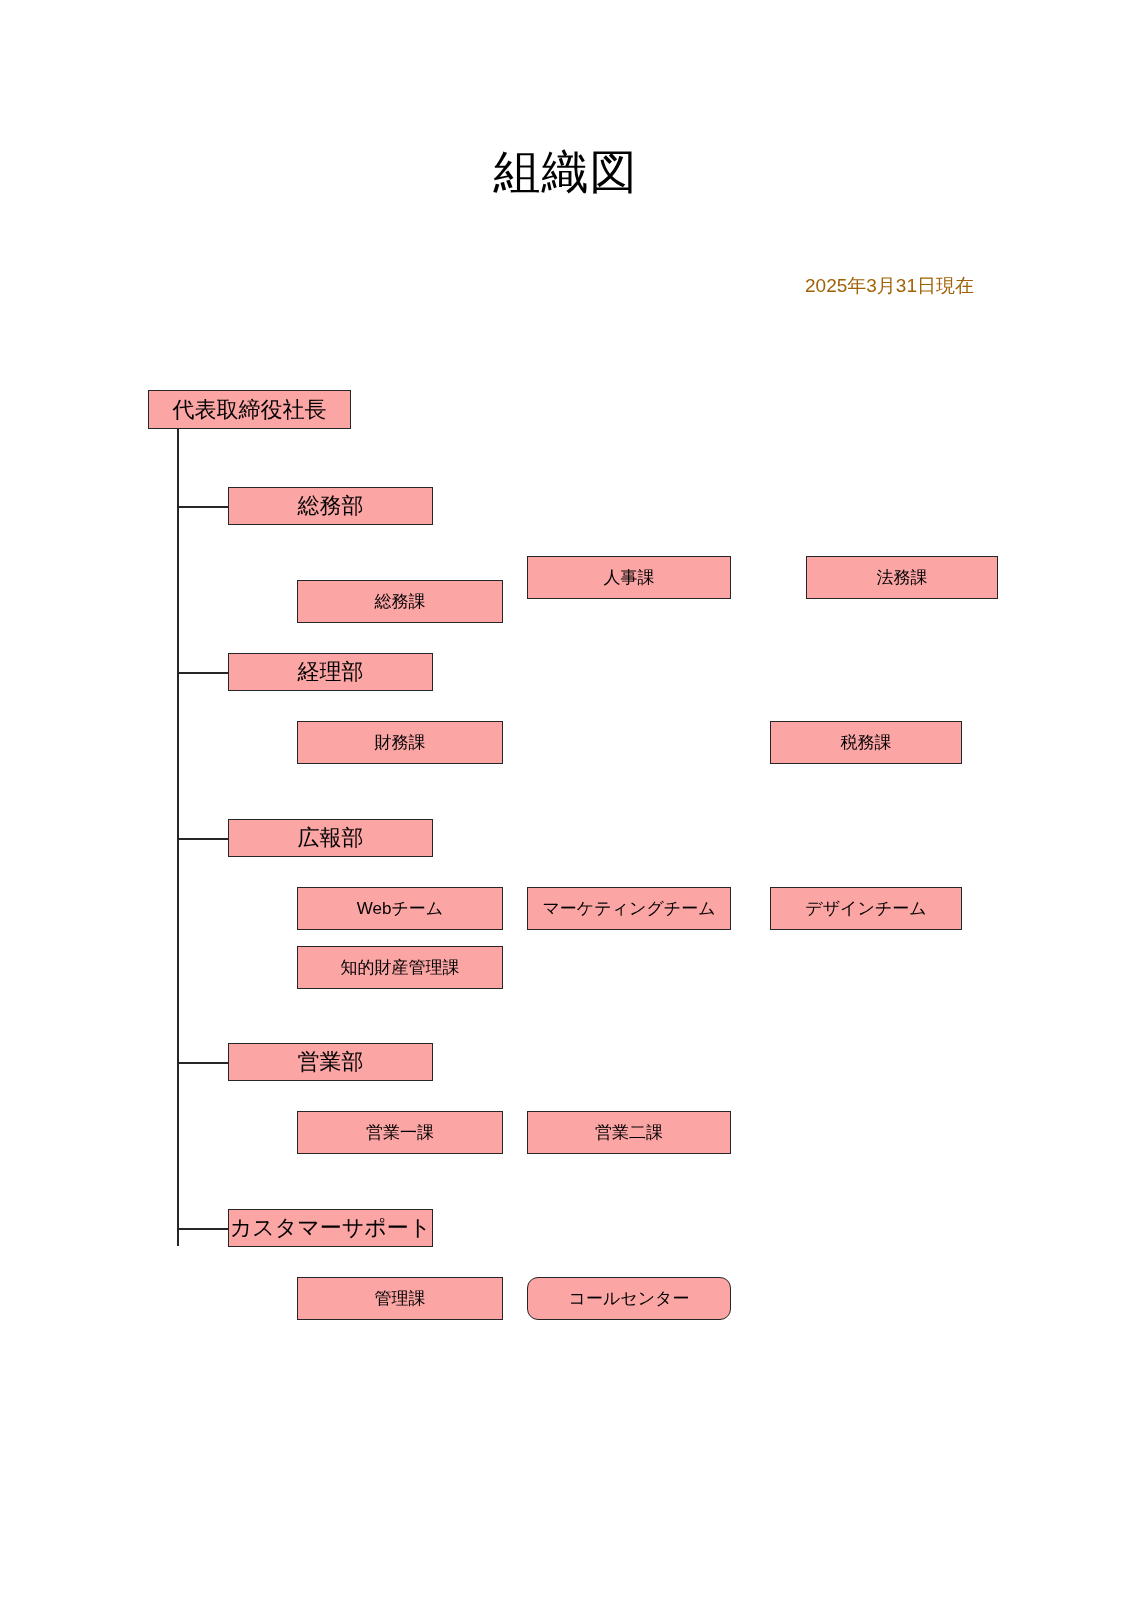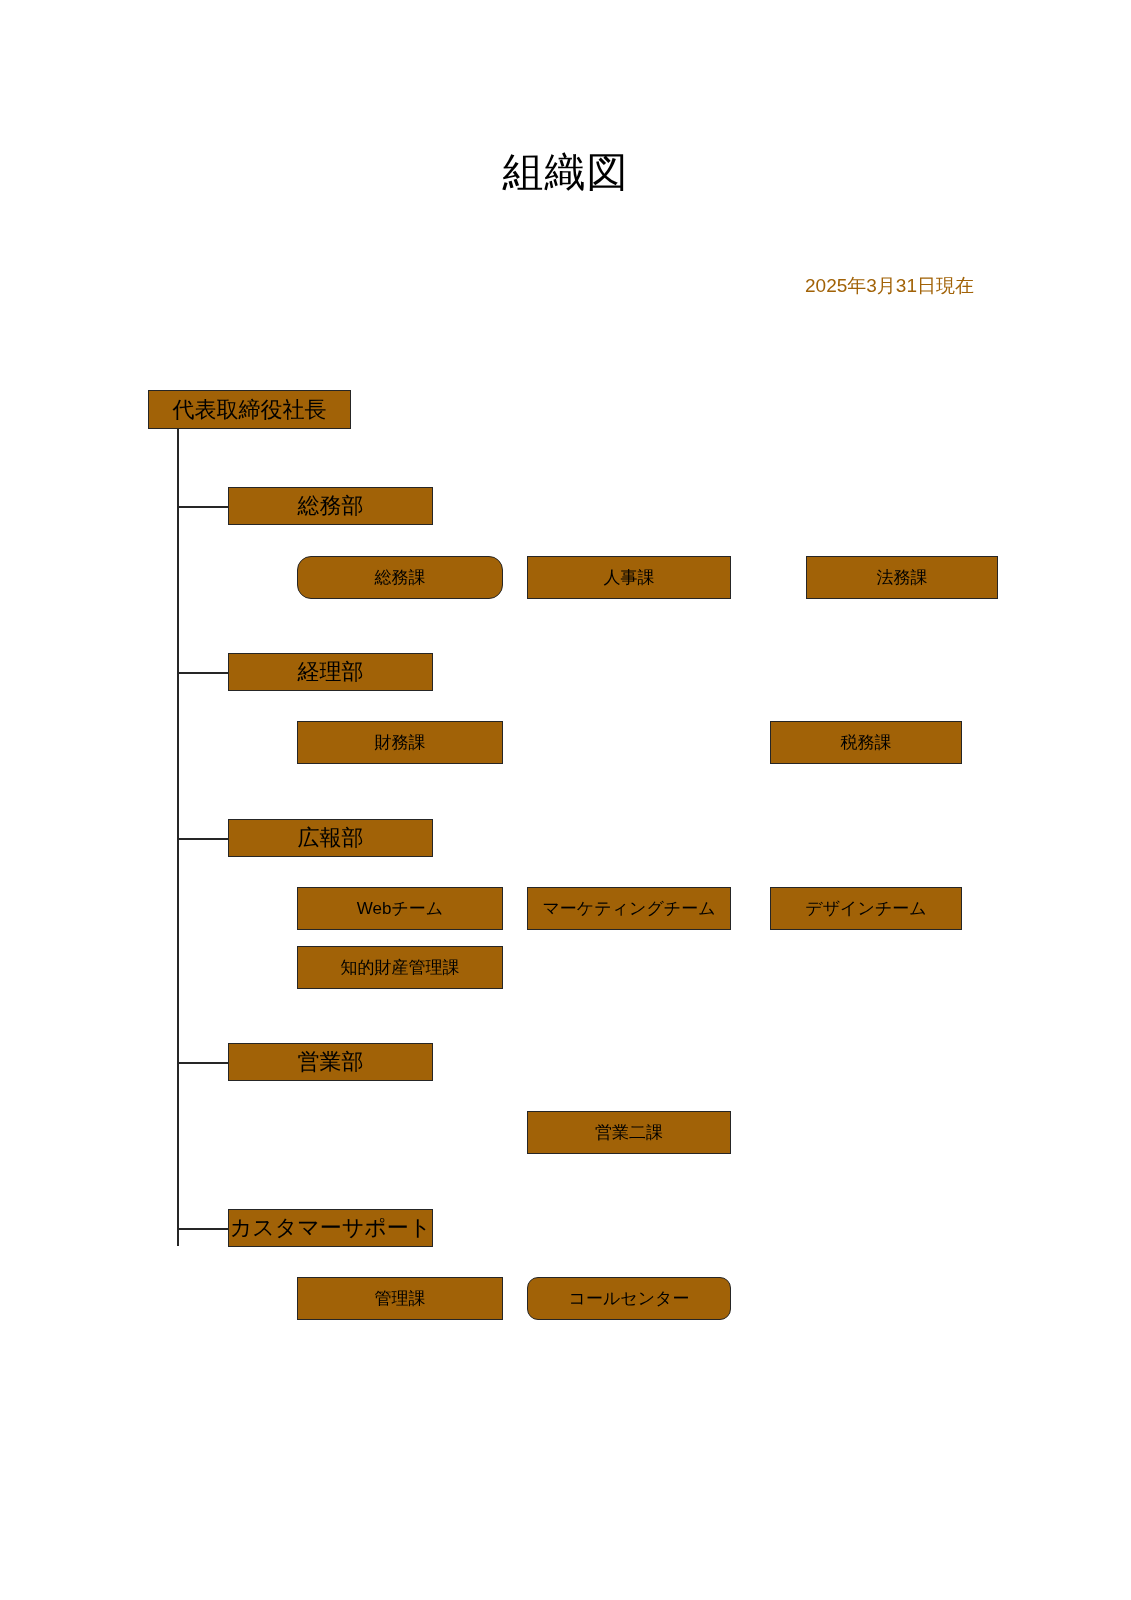--- a/index.html
+++ b/index.html
@@ -22,21 +22,21 @@
     height: 1600px;
   }
 
   
   .chart-title {
     position: absolute;
     left: 0;
     top: 146px;
     width: 1131px;
     text-align: center;
-    font-size: 41px;
+    font-size: 47px;
     line-height: 52px;
     font-weight: 400;
     letter-spacing: 1px;
     color: #000;
   }
 
   .as-of-date {
     position: absolute;
     right: 157px;
     top: 273px;
@@ -45,21 +45,21 @@
     font-weight: 400;
     color: #a16207;
     white-space: nowrap;
   }
 
   
   .node {
     position: absolute;
     box-sizing: border-box;
     border: 1.6px solid #262626;
-    background: #a16207;
+    background: #fca5a5;
     display: flex;
     align-items: center;
     justify-content: center;
     text-align: center;
     color: #000;
     white-space: nowrap;
   }
 
   .node-root {
     left: 148px;
@@ -108,41 +108,42 @@
 
   <div class="as-of-date">2025年3月31日現在</div>
 
   <div class="node node-root">代表取締役社長</div>
 
   <div class="line line-v trunk"></div>
 
   <div class="line line-h" style="left:177px; top:506px; width:52px;"></div>
   <div class="node node-dept" style="top:487px;">総務部</div>
 
-  <div class="node node-unit col-1" style="top:556px;border-radius:14px;">総務課</div>
+  <div class="node node-unit col-1" style="top:580px;">総務課</div>
   <div class="node node-unit col-2" style="top:556px;">人事課</div>
   <div class="node node-unit col-3" style="top:556px;margin-left:36px;">法務課</div>
 
   <div class="line line-h" style="left:177px; top:672px; width:52px;"></div>
   <div class="node node-dept" style="top:653px;">経理部</div>
 
   <div class="node node-unit col-1" style="top:721px;">財務課</div>
   <div class="node node-unit col-3" style="top:721px;">税務課</div>
 
   <div class="line line-h" style="left:177px; top:838px; width:52px;"></div>
   <div class="node node-dept" style="top:819px;">広報部</div>
 
   <div class="node node-unit col-1" style="top:887px;">Webチーム</div>
   <div class="node node-unit col-2" style="top:887px;">マーケティングチーム</div>
   <div class="node node-unit col-3" style="top:887px;">デザインチーム</div>
   <div class="node node-unit col-1" style="top:946px;">知的財産管理課</div>
 
   <div class="line line-h" style="left:177px; top:1062px; width:52px;"></div>
   <div class="node node-dept" style="top:1043px;">営業部</div>
 
+  <div class="node node-unit col-1" style="top:1111px;">営業一課</div>
   <div class="node node-unit col-2" style="top:1111px;">営業二課</div>
 
   <div class="line line-h" style="left:177px; top:1228px; width:52px;"></div>
   <div class="node node-dept" style="top:1209px;">カスタマーサポート</div>
 
   <div class="node node-unit col-1" style="top:1277px;">管理課</div>
   <div class="node node-unit col-2" style="top:1277px;border-radius:11px;">コールセンター</div>
 
 </div>
 

